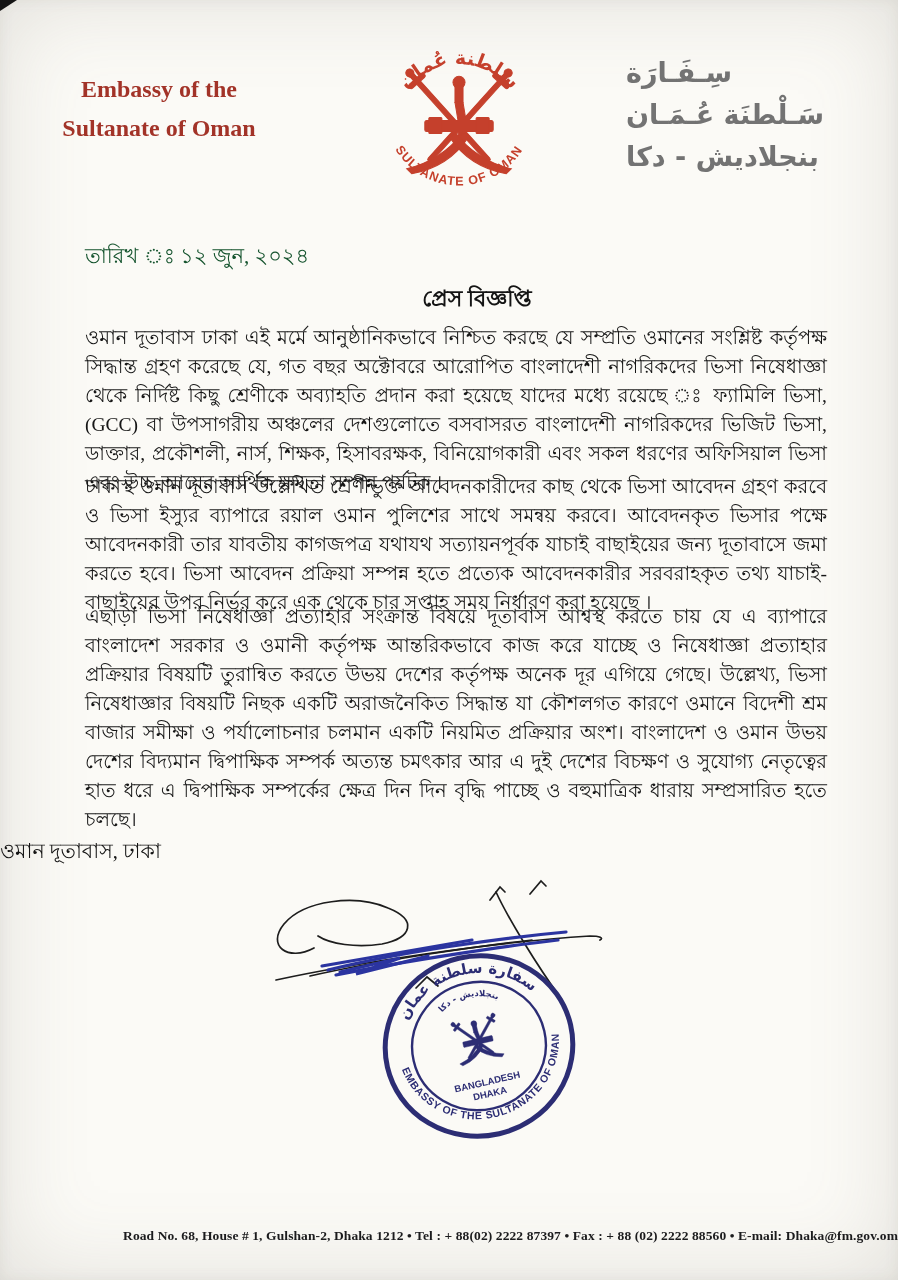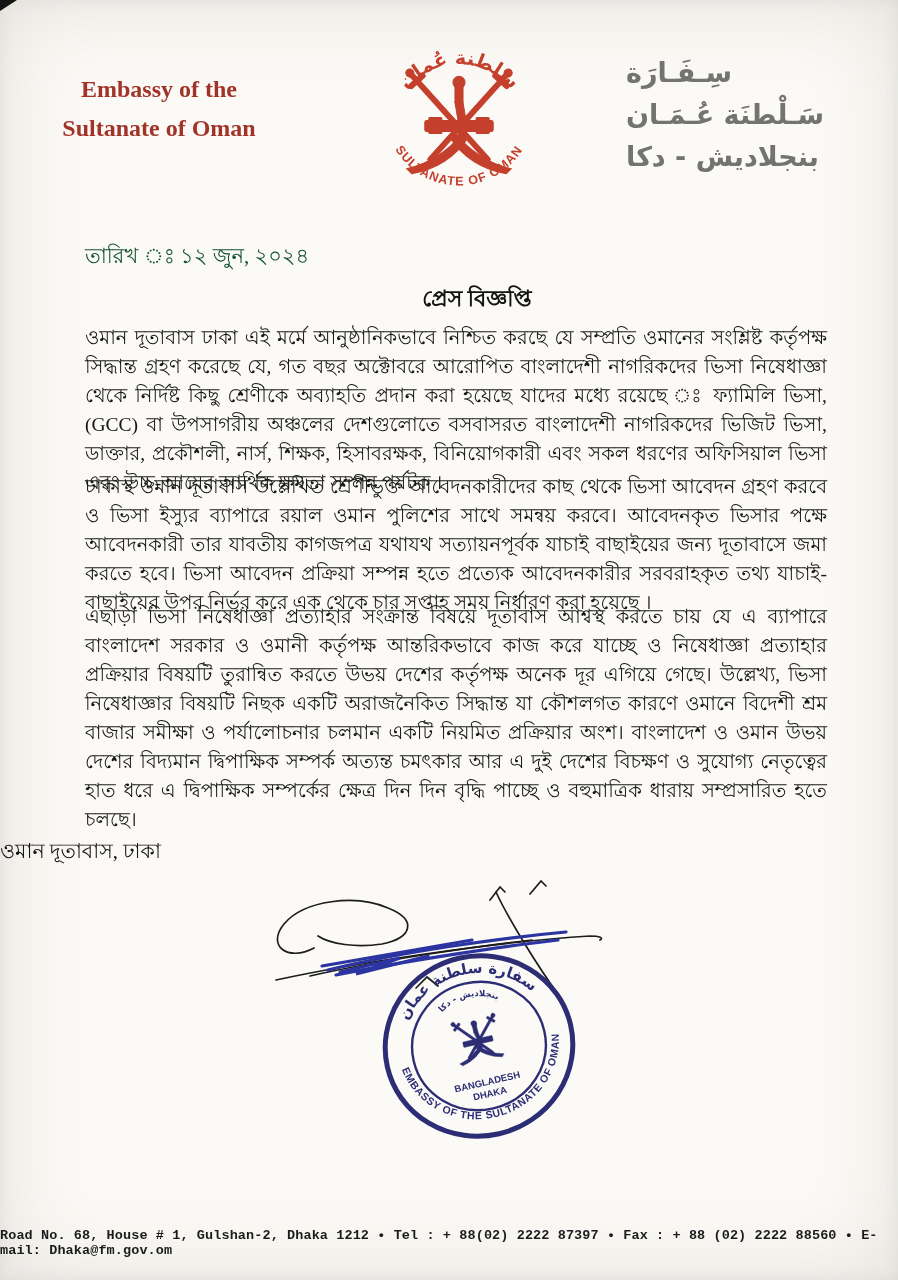--- a/index.html
+++ b/index.html
@@ -44,22 +44,22 @@
   .para-3{top:602px;}
   .signoff{
     position:absolute;left:0;top:836px;width:100%;
     font-size:20.5px;color:#141414;
   }
   
   .signature{position:absolute;left:270px;top:876px;width:345px;height:130px;}
   .seal{position:absolute;left:378px;top:950px;width:202px;height:192px;}
   
   .footer{
-    position:absolute;left:0;top:1228px;width:100%;text-align:left;
-    font-family:Liberation Mono, monospace;font-weight:bold;
+    position:absolute;left:0;top:1228px;width:100%;text-align:right;
+    font-family:Liberation Serif, serif;font-weight:bold;
     font-size:13.5px;color:#1b1b1d;letter-spacing:.1px;
   }
   .svg-arc-text-ar{font-family:"DejaVu Sans",sans-serif;font-weight:bold;}
   .svg-arc-text-en{font-family:"Liberation Sans",sans-serif;font-weight:bold;}
 </style>
 </head>
 <body>
 
 <div class="page-vignette"></div>
 <div class="corner-artifact"></div>

